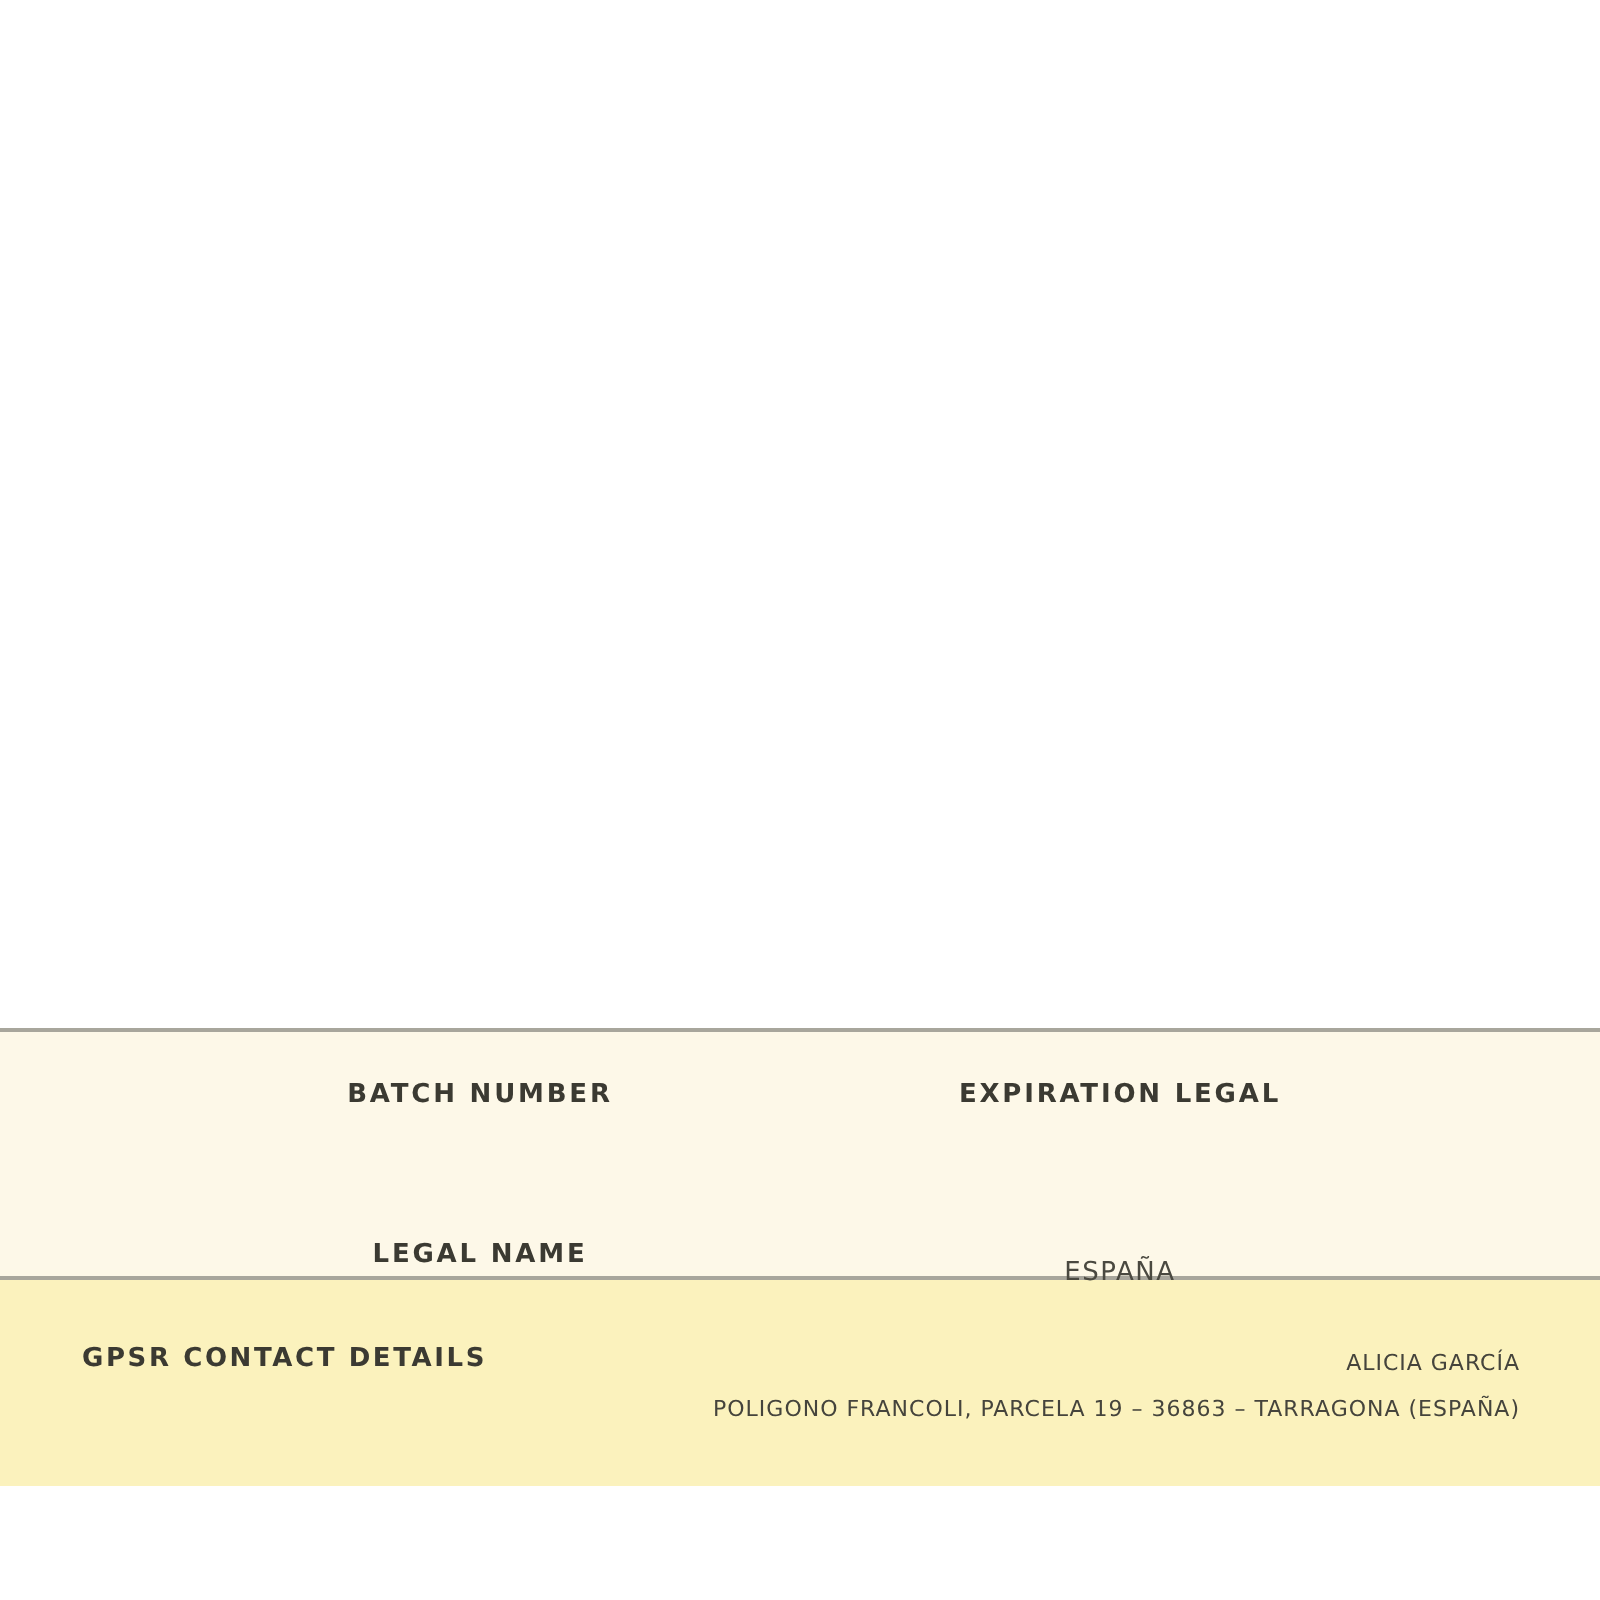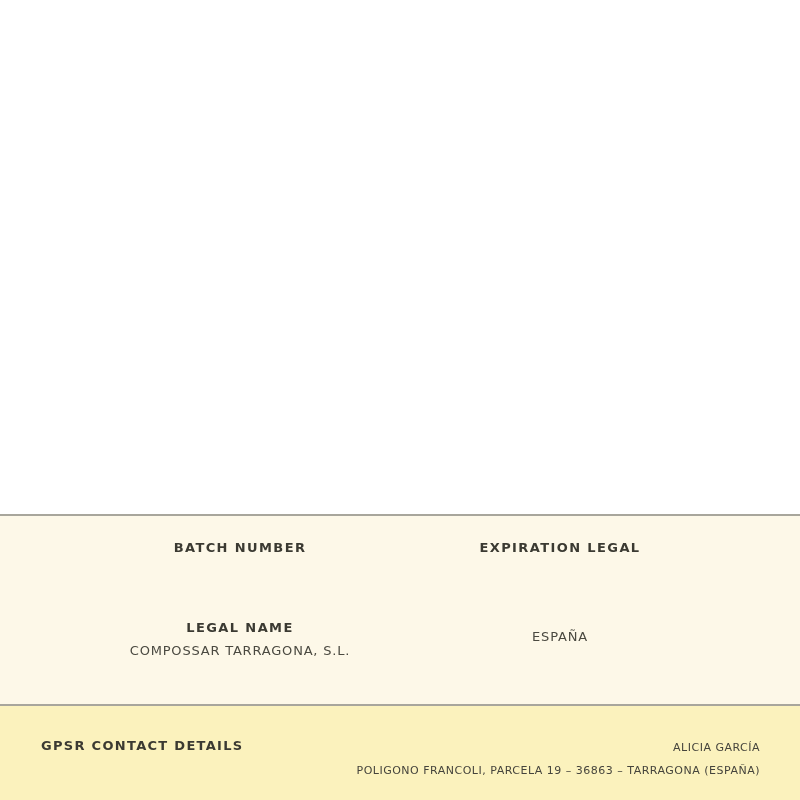--- a/index.html
+++ b/index.html
@@ -18,21 +18,21 @@
   .blank-top {
     height: 514px;
     background: #ffffff;
   }
   .divider {
     height: 2px;
     background: #a8a69c;
   }
   .product-info {
     box-sizing: border-box;
-    height: 188px;
+    height: 122px;
     background: #fdf8e8;
     padding: 0 80px;
   }
   .info-row {
     display: flex;
   }
   .info-row .field {
     flex: 1;
     text-align: center;
   }
@@ -47,21 +47,21 @@
   }
   .field-value {
     margin-top: 8px;
     font-size: 13px;
     letter-spacing: 0.8px;
     line-height: 16px;
     color: #4a4940;
   }
   .gpsr {
     box-sizing: border-box;
-    height: 124px;
+    height: 103px;
     background: #fbf2bd;
     display: flex;
     justify-content: space-between;
     align-items: flex-start;
     padding: 30px 40px 0 41px;
   }
   .gpsr-title {
     margin-top: 2px;
     font-size: 13px;
     font-weight: bold;
@@ -96,21 +96,20 @@
       </div>
       <div class="field">
         <div class="field-label">EXPIRATION LEGAL</div>
         <div class="field-value"></div>
       </div>
     </div>
 
     <div class="info-row row2">
       <div class="field">
         <div class="field-label">LEGAL NAME</div>
-        <div class="field-value">COMPOSSAR TARRAGONA, S.L.</div>
       </div>
       <div class="field">
         <div class="field-value">ESPAÑA</div>
       </div>
     </div>
   </section>
 
   <div class="divider"></div>
 
   <footer class="gpsr">

